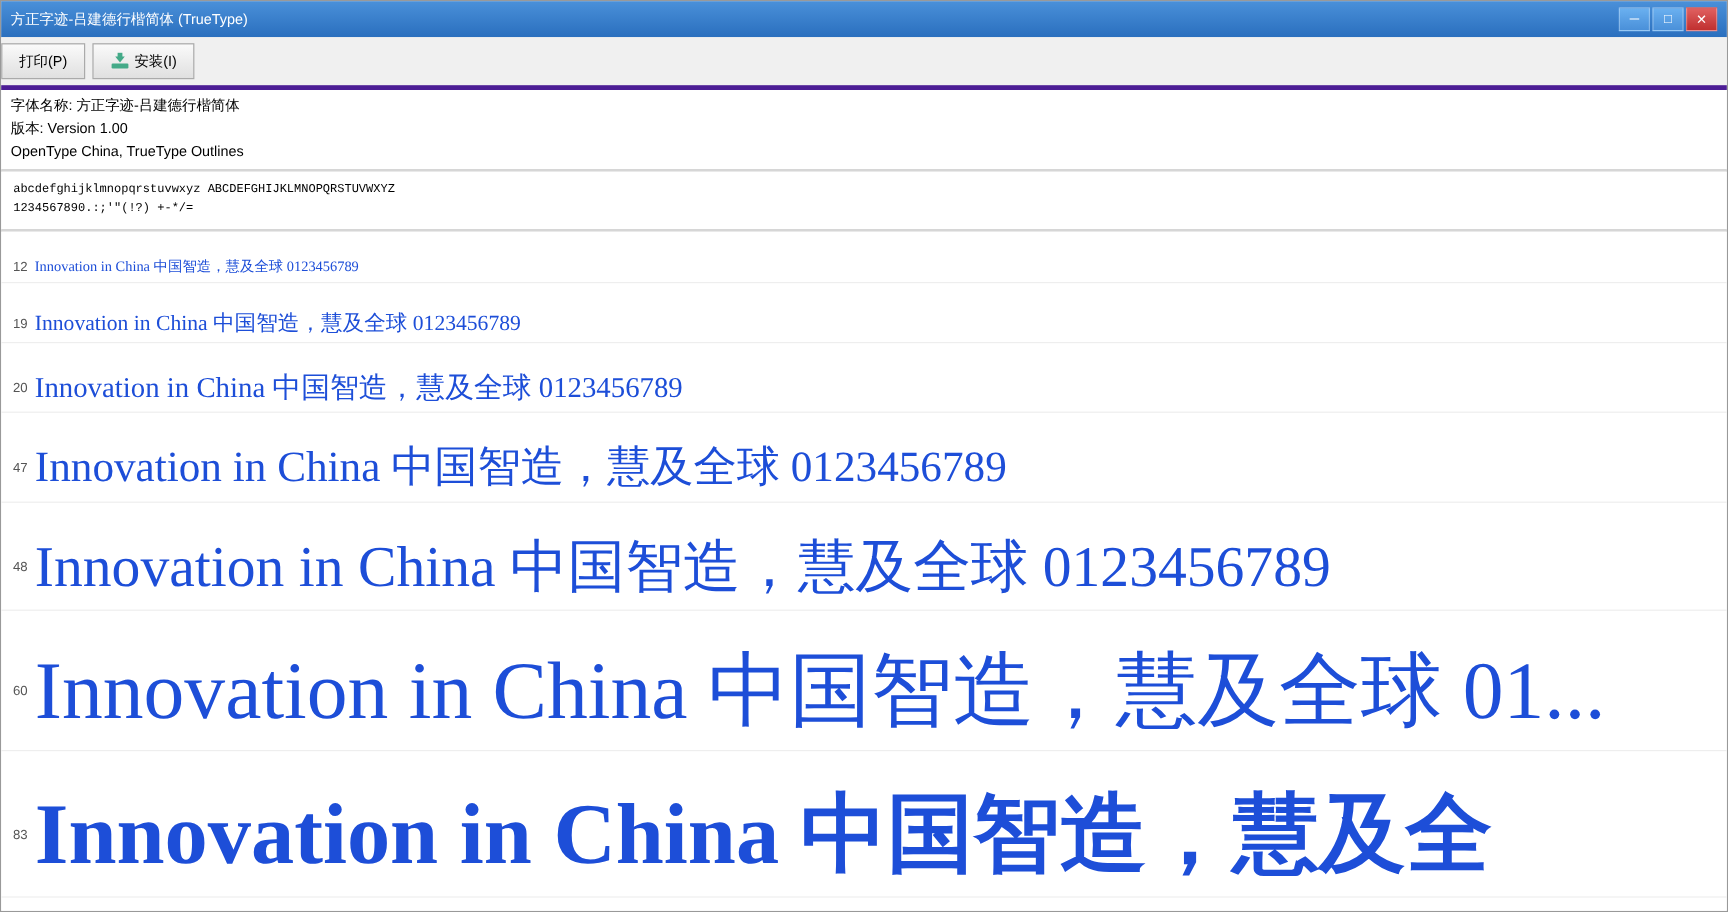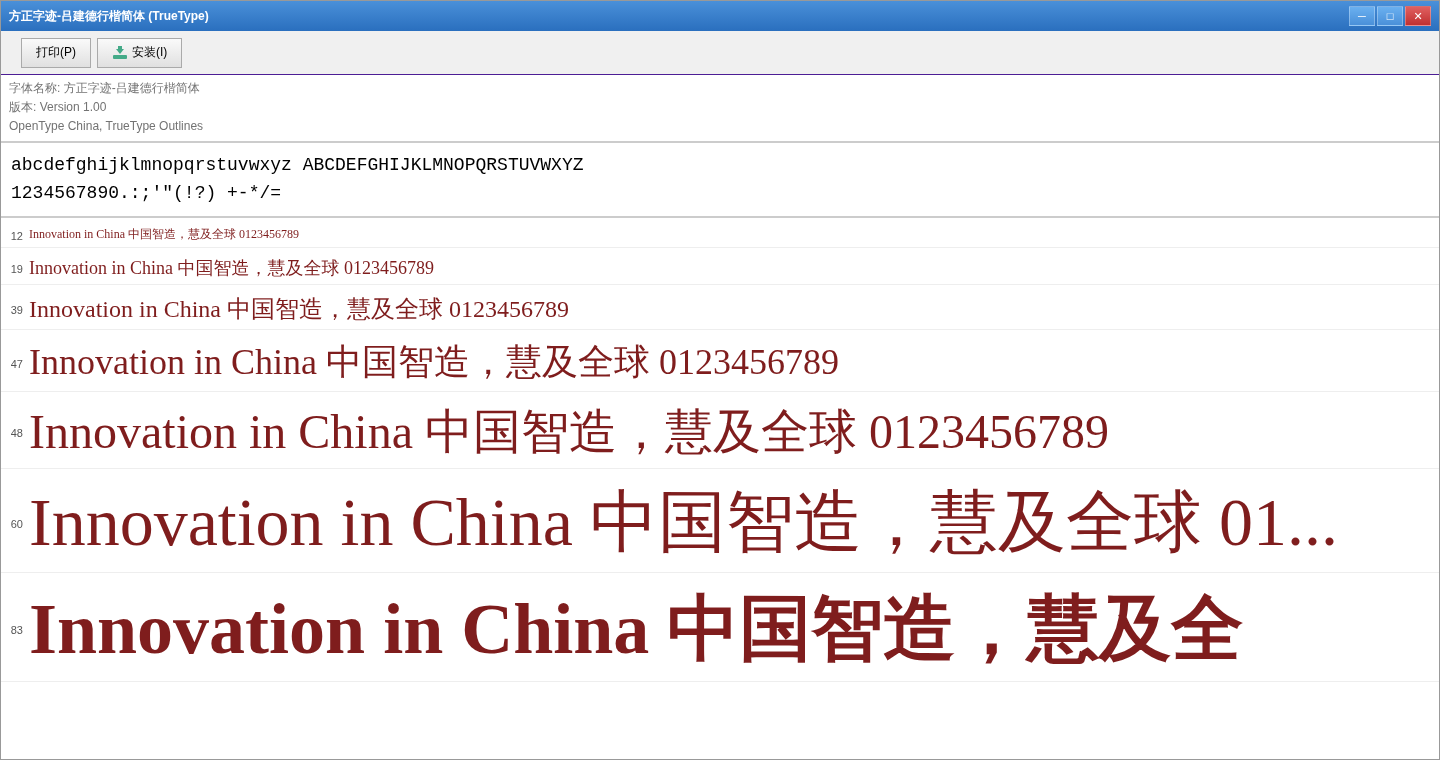--- a/index.html
+++ b/index.html
@@ -29,21 +29,21 @@
       align-items: center;
       justify-content: space-between;
       padding: 0 8px;
       flex-shrink: 0;
     }
 
     .title-bar-text {
       color: white;
       font-size: 12px;
       font-family: 'Microsoft YaHei', sans-serif;
-      font-weight: bold;
+      font-weight: normal;
     }
 
     .title-bar-controls {
       display: flex;
       gap: 2px;
     }
 
     .title-btn {
       width: 26px;
       height: 20px;
@@ -58,24 +58,24 @@
     }
 
     .title-btn.close {
       background: linear-gradient(to bottom, #e06060, #c03030);
     }
 
     
     .toolbar {
       height: 44px;
       background: #f0f0f0;
-      border-bottom: 1px solid #4c1d95;
-      display: flex;
-      align-items: center;
-      padding: 6px 20px;
+      border-bottom: 4px solid #4c1d95;
+      display: flex;
+      align-items: center;
+      padding: 6px 0;
       gap: 6px;
       flex-shrink: 0;
     }
 
     .tool-btn {
       height: 30px;
       padding: 0 14px;
       border: 1px solid #aaa;
       background: linear-gradient(to bottom, #fafafa, #e0e0e0);
       cursor: pointer;
@@ -98,41 +98,41 @@
     .info-area {
       background: white;
       border-bottom: 1px solid #ccc;
       padding: 4px 8px;
       flex-shrink: 0;
     }
 
     .info-line {
       font-size: 12px;
       font-family: 'Microsoft YaHei', SimSun, sans-serif;
-      color: #737373;
+      color: #000000;
       line-height: 1.6;
     }
 
     
     .separator {
       height: 1px;
       background: #ccc;
       flex-shrink: 0;
     }
 
     
     .sample-area {
       background: white;
       border-bottom: 1px solid #ccc;
       padding: 8px 10px;
       flex-shrink: 0;
     }
 
     .sample-latin {
-      font-size: 18px;
+      font-size: 10px;
       font-family: 'Courier New', monospace;
       color: #000;
       line-height: 1.6;
     }
 
     
     .content-area {
       flex: 1;
       background: white;
       overflow-y: auto;
@@ -141,39 +141,39 @@
     }
 
     .font-rows {
       padding: 0;
     }
 
     .font-row {
       display: flex;
       align-items: baseline;
       border-bottom: 1px solid #eee;
-      padding: 8px 0 4px 0;
+      padding: 21px 0 4px 0;
       min-height: 30px;
     }
 
     .size-label {
       width: 28px;
       min-width: 28px;
       font-size: 11px;
       font-family: 'Microsoft YaHei', SimSun, sans-serif;
       color: #555;
       text-align: right;
       padding-right: 6px;
       padding-top: 2px;
       align-self: center;
     }
 
     .font-sample {
       font-family: 'FangZheng', 'STKaiTi', 'KaiTi', cursive;
-      color: #7f1d1d;
+      color: #1d4ed8;
       white-space: nowrap;
     }
 
     .row-12 .font-sample { font-size: 12px; }
     .row-18 .font-sample { font-size: 18px; }
     .row-24 .font-sample { font-size: 24px; }
     .row-36 .font-sample { font-size: 36px; }
     .row-48 .font-sample { font-size: 48px; }
     .row-60 .font-sample { font-size: 68px; }
     .row-72 .font-sample { font-size: 72px; font-weight: bold; }
@@ -228,21 +228,21 @@
         <span class="size-label">12</span>
         <span class="font-sample">Innovation in China 中国智造，慧及全球 0123456789</span>
       </div>
 
       <div class="font-row row-18">
         <span class="size-label">19</span>
         <span class="font-sample">Innovation in China 中国智造，慧及全球 0123456789</span>
       </div>
 
       <div class="font-row row-24">
-        <span class="size-label">39</span>
+        <span class="size-label">20</span>
         <span class="font-sample">Innovation in China 中国智造，慧及全球 0123456789</span>
       </div>
 
       <div class="font-row row-36">
         <span class="size-label">47</span>
         <span class="font-sample">Innovation in China 中国智造，慧及全球 0123456789</span>
       </div>
 
       <div class="font-row row-48">
         <span class="size-label">48</span>

